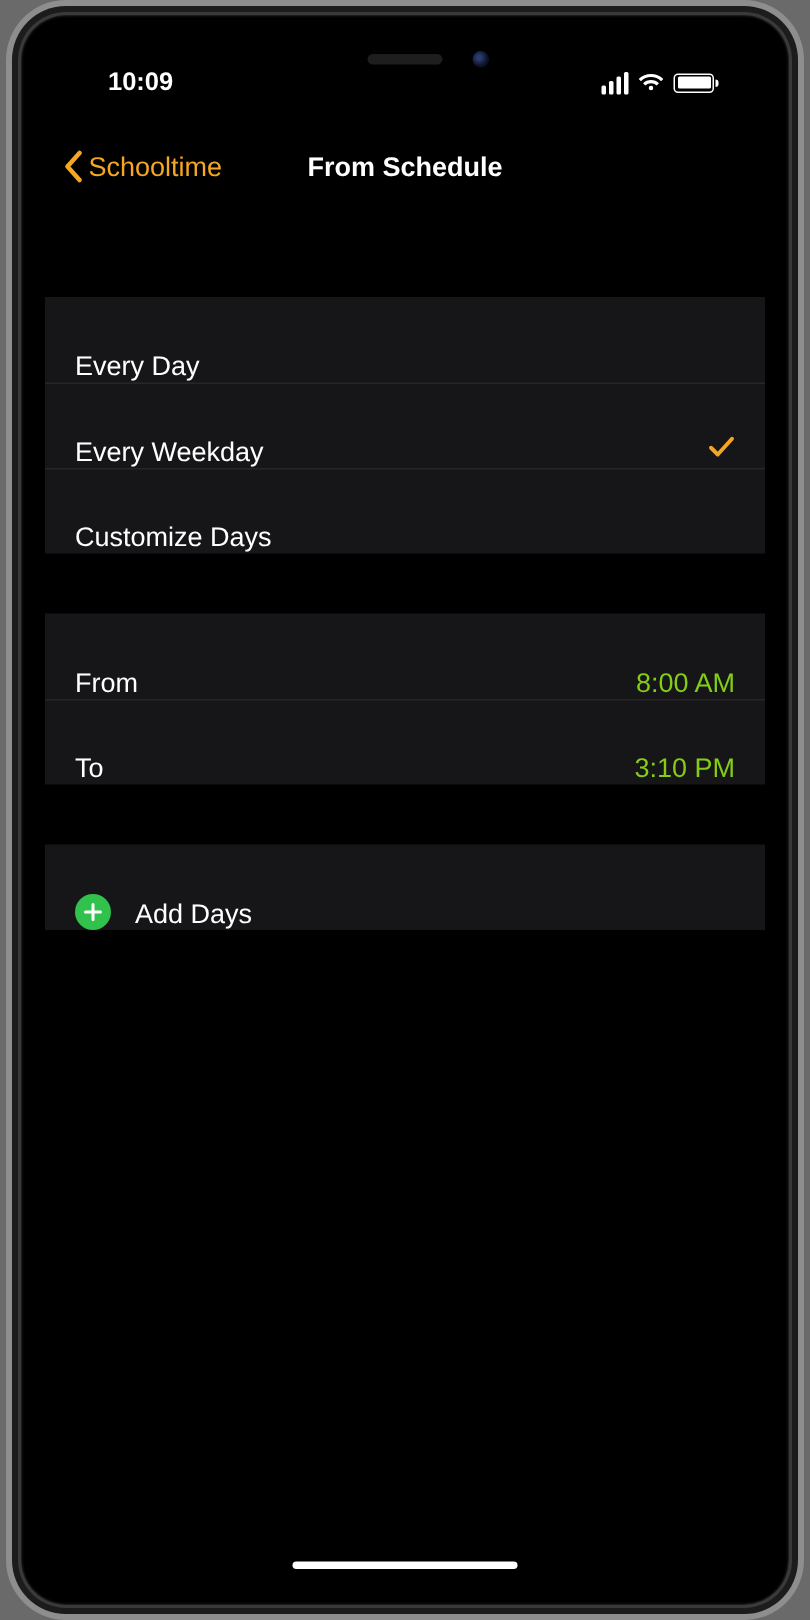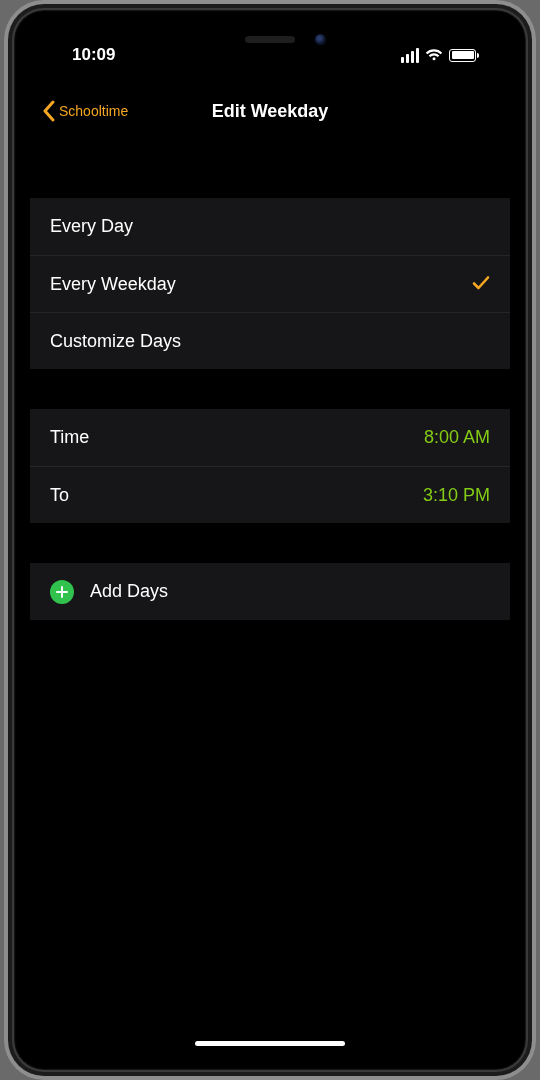--- a/index.html
+++ b/index.html
@@ -102,21 +102,21 @@
   .nav-bar {
     position:absolute;
     top:62px; left:0; right:0;
     height:50px;
     display:flex;
     align-items:center;
   }
   .nav-back {
     display:flex; align-items:center;
     color:#f5a623; 
-    font-size:14px;
+    font-size:18px;
     padding-left:12px;
     gap:4px;
   }
   .nav-back svg { display:block;}
   .nav-title {
     position:absolute;
     left:0; right:0;
     text-align:center;
     color:#fff;
     font-size:18px;
@@ -126,21 +126,21 @@
 
   
   .content { position:absolute; top:130px; left:0; right:0; bottom:0;}
 
   .group { background:#161618; margin-top:40px;}
   .group.first{ margin-top:44px;}
 
   .row {
     min-height:57px;
     display:flex;
-    align-items:center;
+    align-items:flex-end;
     padding: 0 20px;
     color:#fff;
     font-size:18px;
     border-top:1px solid rgba(255,255,255,0.07);
   }
   .row:first-child{border-top:none;}
   .row .spacer{flex:1;}
   .row .value{ color:#84cc16; font-size:18px;}
   .check { color:#f5a623; font-size:20px; font-weight:600;}
 
@@ -199,21 +199,21 @@
       <div class="cam"></div>
     </div>
 
     <div class="nav-bar">
       <div class="nav-back">
         <svg width="13" height="22" viewBox="0 0 13 22">
           <path d="M11 2 L3 11 L11 20" stroke="#f5a623" stroke-width="3" fill="none" stroke-linecap="round" stroke-linejoin="round"></path>
         </svg>
         <span>Schooltime</span>
       </div>
-      <div class="nav-title">Edit Weekday</div>
+      <div class="nav-title">From Schedule</div>
     </div>
 
     <div class="content">
 
       <div class="group first">
         <div class="row">
           <span>Every Day</span>
         </div>
         <div class="row">
           <span>Every Weekday</span>
@@ -224,21 +224,21 @@
               </svg>
           </span>
         </div>
         <div class="row">
           <span>Customize Days</span>
         </div>
       </div>
 
       <div class="group">
         <div class="row">
-          <span>Time</span>
+          <span>From</span>
           <span class="spacer"></span>
           <span class="value">8:00 AM</span>
         </div>
         <div class="row">
           <span>To</span>
           <span class="spacer"></span>
           <span class="value">3:10 PM</span>
         </div>
       </div>
 

